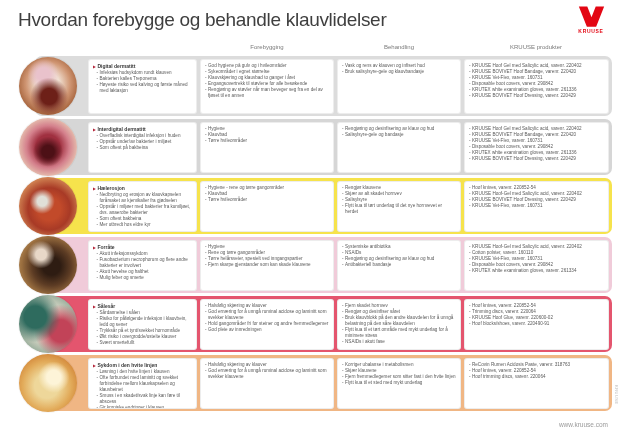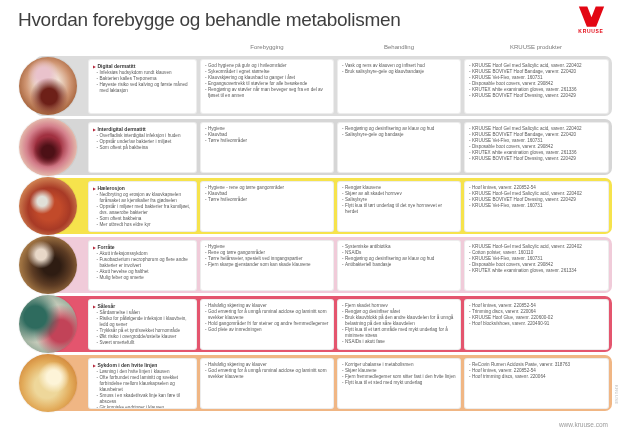--- a/index.html
+++ b/index.html
@@ -79,21 +79,21 @@
 
   .footer-url { position: absolute; right: 12px; bottom: 11px; font-size: 6.5px; color: #9a9a9a; }
   .side-note {
     position: absolute; right: 1px; bottom: 34px;
     font-size: 4px; color: #bcbcbc; writing-mode: vertical-rl; letter-spacing: 0.5px;
   }
 </style>
 </head>
 <body>
 
-<div class="page-title">Hvordan forebygge og behandle metabolismen</div>
+<div class="page-title">Hvordan forebygge og behandle klauvlidelser</div>
 
 <div class="logo">
   <svg viewBox="0 0 32 24">
     <polygon points="1,0 11,0 16,13 21,0 31,0 21.5,24 10.5,24" fill="#e30613"></polygon>
   </svg>
   <div class="logo-text">KRUUSE</div>
 </div>
 
 <div class="col-head" id="head-forebygging">Forebygging</div>
 <div class="col-head" id="head-behandling">Behandling</div>

